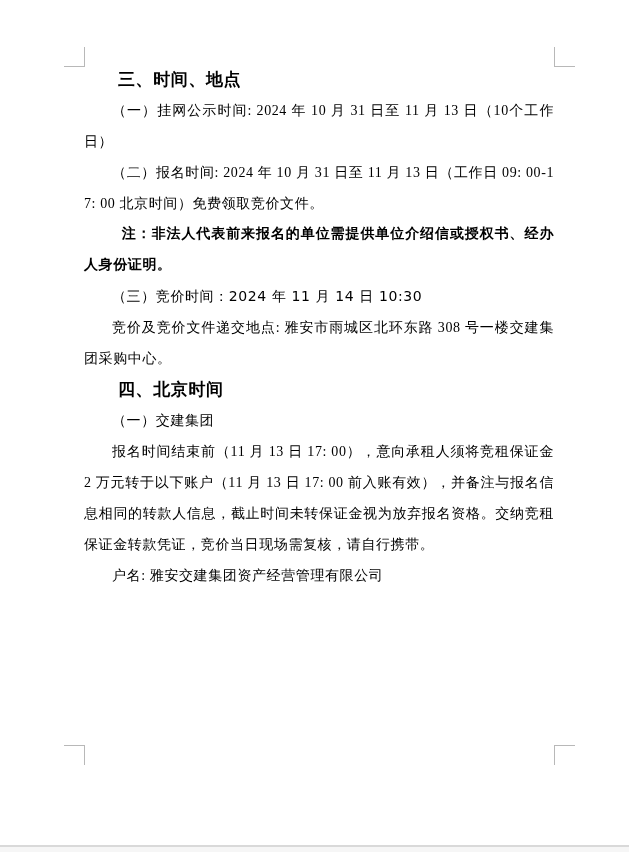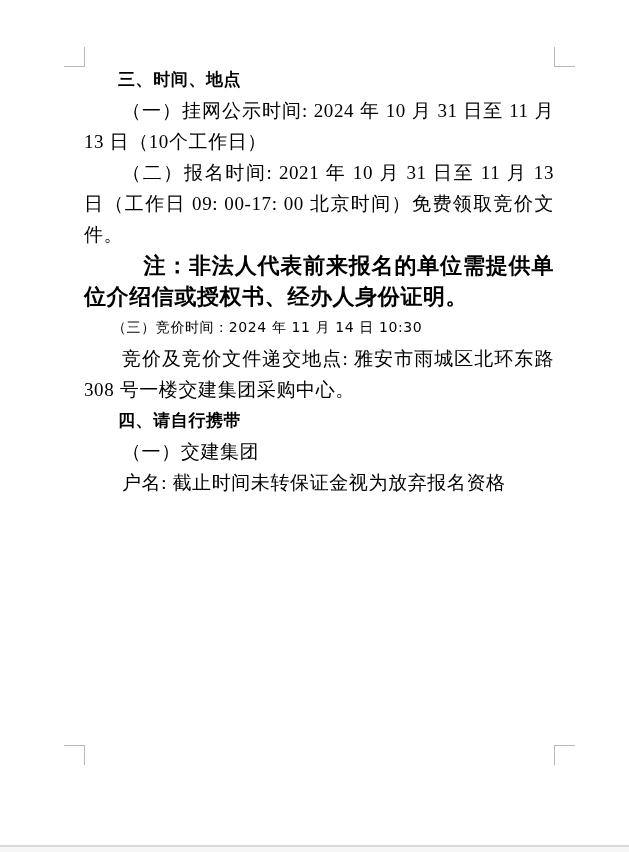--- a/index.html
+++ b/index.html
@@ -29,41 +29,41 @@
   .mark.br { left: 554px; top: 745px; border-left-width: 1px;  border-top-width: 1px; }
 
   .content {
     position: absolute;
     left: 84px;
     top: 64px;
     width: 470px;
   }
   .content p {
     margin: 0;
-    font-size: 19px;
+    font-size: 14px;
     line-height: 31px;
     letter-spacing: 0.6px;
     text-align: justify;
     text-justify: inter-character;
     word-break: break-all;
   }
   p.body {
     text-indent: 2em;
   }
   p.heading {
     text-indent: 2em;
     font-weight: bold;
     font-family: "Liberation Sans", "DejaVu Sans", sans-serif;
     font-size: 17px;
   }
   p.note {
     text-indent: 2.7em;
     font-weight: bold;
-    font-family: Liberation Serif, serif;
-    font-size: 22px;
+    font-family: Liberation Mono, monospace;
+    font-size: 14px;
   }
   p.body-alt {
     text-indent: 2em;
     font-family: "DejaVu Sans", "Liberation Sans", sans-serif;
     font-size: 14px;
   }
   
   .bottom-edge {
     position: absolute;
     left: 0;
@@ -87,25 +87,26 @@
 <div class="page">
 
   <div class="mark tl"></div>
   <div class="mark tr"></div>
   <div class="mark bl"></div>
   <div class="mark br"></div>
 
   <div class="content">
     <p class="heading">三、时间、地点</p>
     <p class="body">（一）挂网公示时间: 2024 年 10 月  31 日至 11 月 13 日（10个工作日）</p>
-    <p class="body">（二）报名时间: 2021 年 10 月  31 日至 11 月 13 日（工作日 09: 00-17: 00 北京时间）免费领取竞价文件。</p>
+    <p class="body">（二）报名时间: 2024 年 10 月  31 日至 11 月 13 日（工作日 09: 00-17: 00 北京时间）免费领取竞价文件。</p>
     <p class="note">注：非法人代表前来报名的单位需提供单位介绍信或授权书、经办人身份证明。</p>
     <p class="body-alt">（三）竞价时间：2024 年  11 月 14 日 10:30</p>
     <p class="body">竞价及竞价文件递交地点: 雅安市雨城区北环东路 308 号一楼交建集团采购中心。</p>
-    <p class="heading">四、请自行携带</p>
+    <p class="heading">四、北京时间</p>
     <p class="body">（一）交建集团</p>
-    <p class="body">户名: 截止时间未转保证金视为放弃报名资格</p>
+    <p class="body">报名时间结束前（11 月 13 日 17: 00），意向承租人须将竞租保证金 2 万元转于以下账户（11 月 13 日 17: 00 前入账有效），并备注与报名信息相同的转款人信息，截止时间未转保证金视为放弃报名资格。交纳竞租保证金转款凭证，竞价当日现场需复核，请自行携带。</p>
+    <p class="body">户名: 雅安交建集团资产经营管理有限公司</p>
   </div>
 
   <div class="bottom-edge"></div>
   <div class="below-page"></div>
 
 </div>
 
 </body></html>

